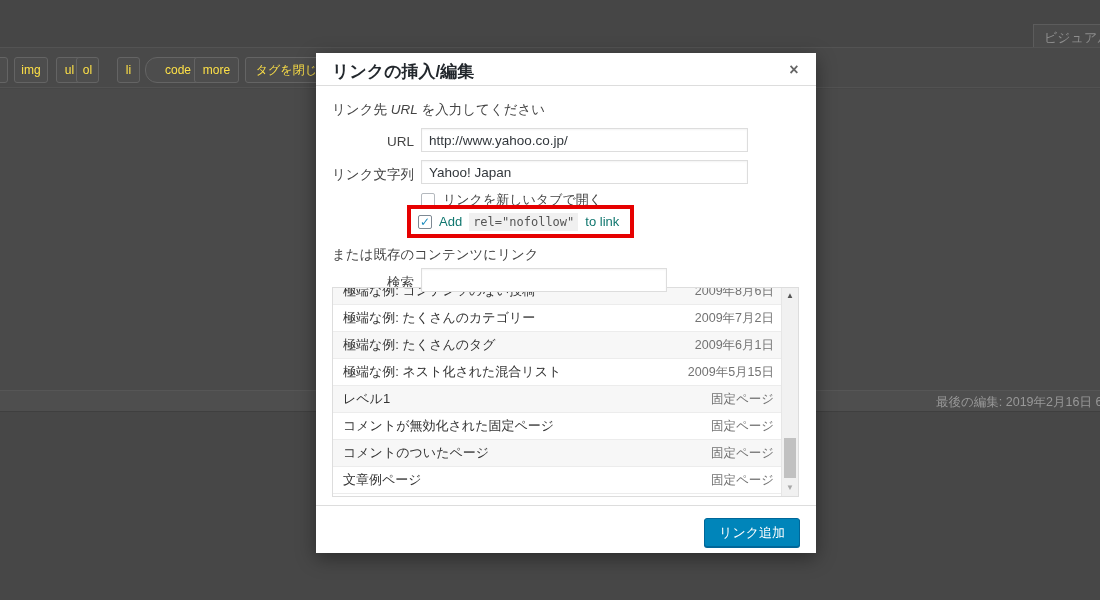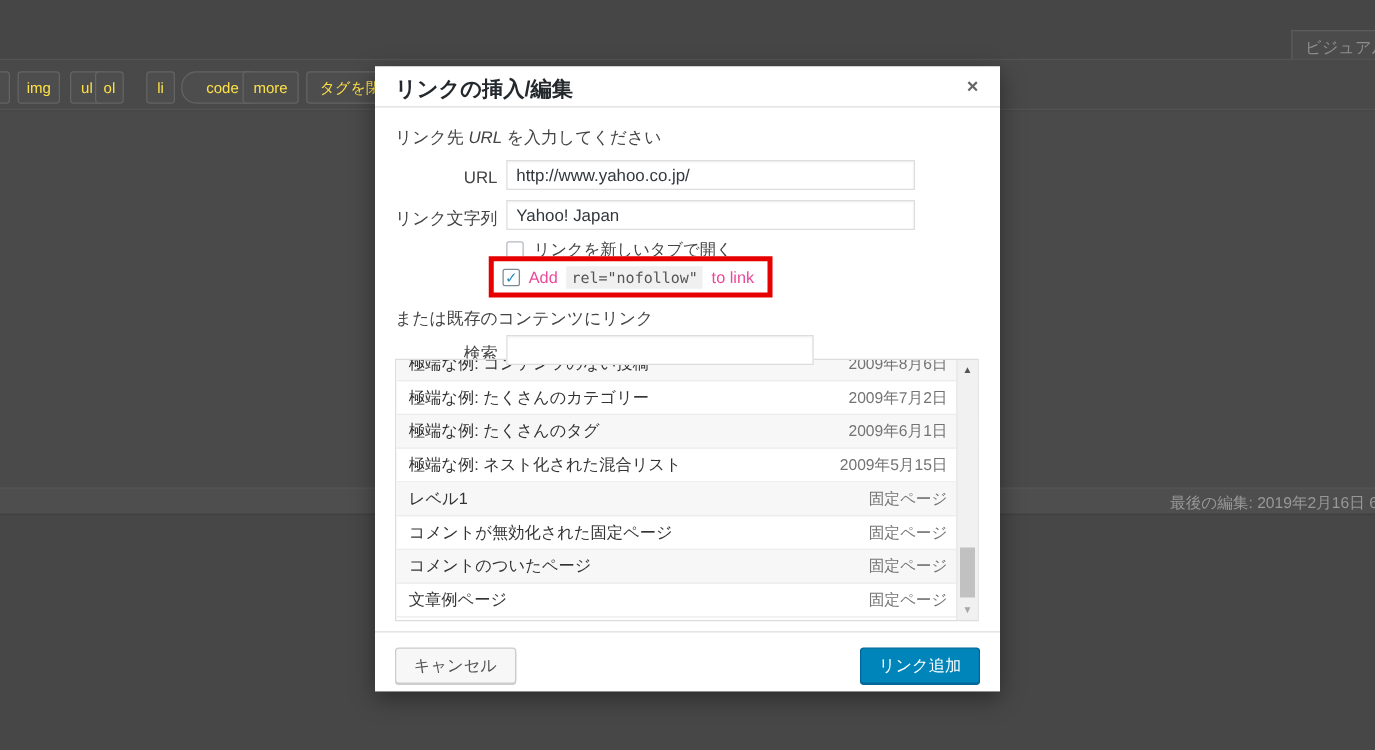--- a/index.html
+++ b/index.html
@@ -32,21 +32,21 @@
     background:#4e4e4e; border-top:1px solid #565656; border-bottom:1px solid #3f3f3f;
   }
   .status-bar span {
     position:absolute; left:936px; top:3px; white-space:nowrap;
     color:#989898; font-size:12.5px;
   }
   .bg-bottom { position:absolute; top:413px; left:0; right:0; bottom:0; background:#474747; }
 
   
   .modal {
-    position:absolute; left:300px; top:53px; width:500px; height:500px;
+    position:absolute; left:316px; top:53px; width:500px; height:500px;
     background:#fff; z-index:10; box-shadow:0 5px 18px rgba(0,0,0,.4);
     color:#444; font-size:13.5px;
   }
   .modal-header { position:absolute; top:0; left:0; right:0; height:33px; border-bottom:1px solid #ddd; }
   .modal-title { position:absolute; left:16px; top:7px; font-size:17px; font-weight:bold; color:#23282d; }
   .modal-close {
     position:absolute; right:10px; top:5px; width:24px; height:24px;
     font-size:16px; font-weight:bold; color:#666; text-align:center; line-height:24px; cursor:pointer;
   }
 
@@ -72,21 +72,21 @@
   }
   .cb-row .cb-label { margin-left:8px; color:#444; font-size:13px; }
 
   .nofollow-box {
     position:absolute; left:91px; top:152px; width:227px; height:33px;
     border:4px solid #e60000; background:#fff;
     display:flex; align-items:center; padding:0 7px;
   }
   .nofollow-box .checkbox { border-color:#7e8993; }
   .nofollow-box .check { color:#1e8cbe; font-weight:bold; }
-  .nofollow-box .t { color:#ec4899; font-size:13px; margin-left:7px; }
+  .nofollow-box .t { color:#0f766e; font-size:13px; margin-left:7px; }
   .nofollow-box code {
     font-family:"DejaVu Sans Mono","Liberation Mono",monospace;
     font-size:12px; color:#555; background:#f0f0f0; padding:2px 4px; margin-left:7px;
   }
   .nofollow-box .t.after { margin-left:7px; }
 
   .or-existing { position:absolute; left:16px; top:193px; color:#444; }
 
   .lbl-search { top:221px; }
   .inp-search { top:215px; width:246px; z-index:3; }
@@ -233,17 +233,16 @@
       </li>
     </ul>
     <div class="scrollbar">
       <div class="sb-up">▲</div>
       <div class="sb-thumb"></div>
       <div class="sb-down">▼</div>
     </div>
   </div>
 
   <div class="modal-footer">
-    <button class="btn btn-cancel">キャンセル</button>
     <button class="btn btn-primary">リンク追加</button>
   </div>
 
 </div>
 
 </body></html>

